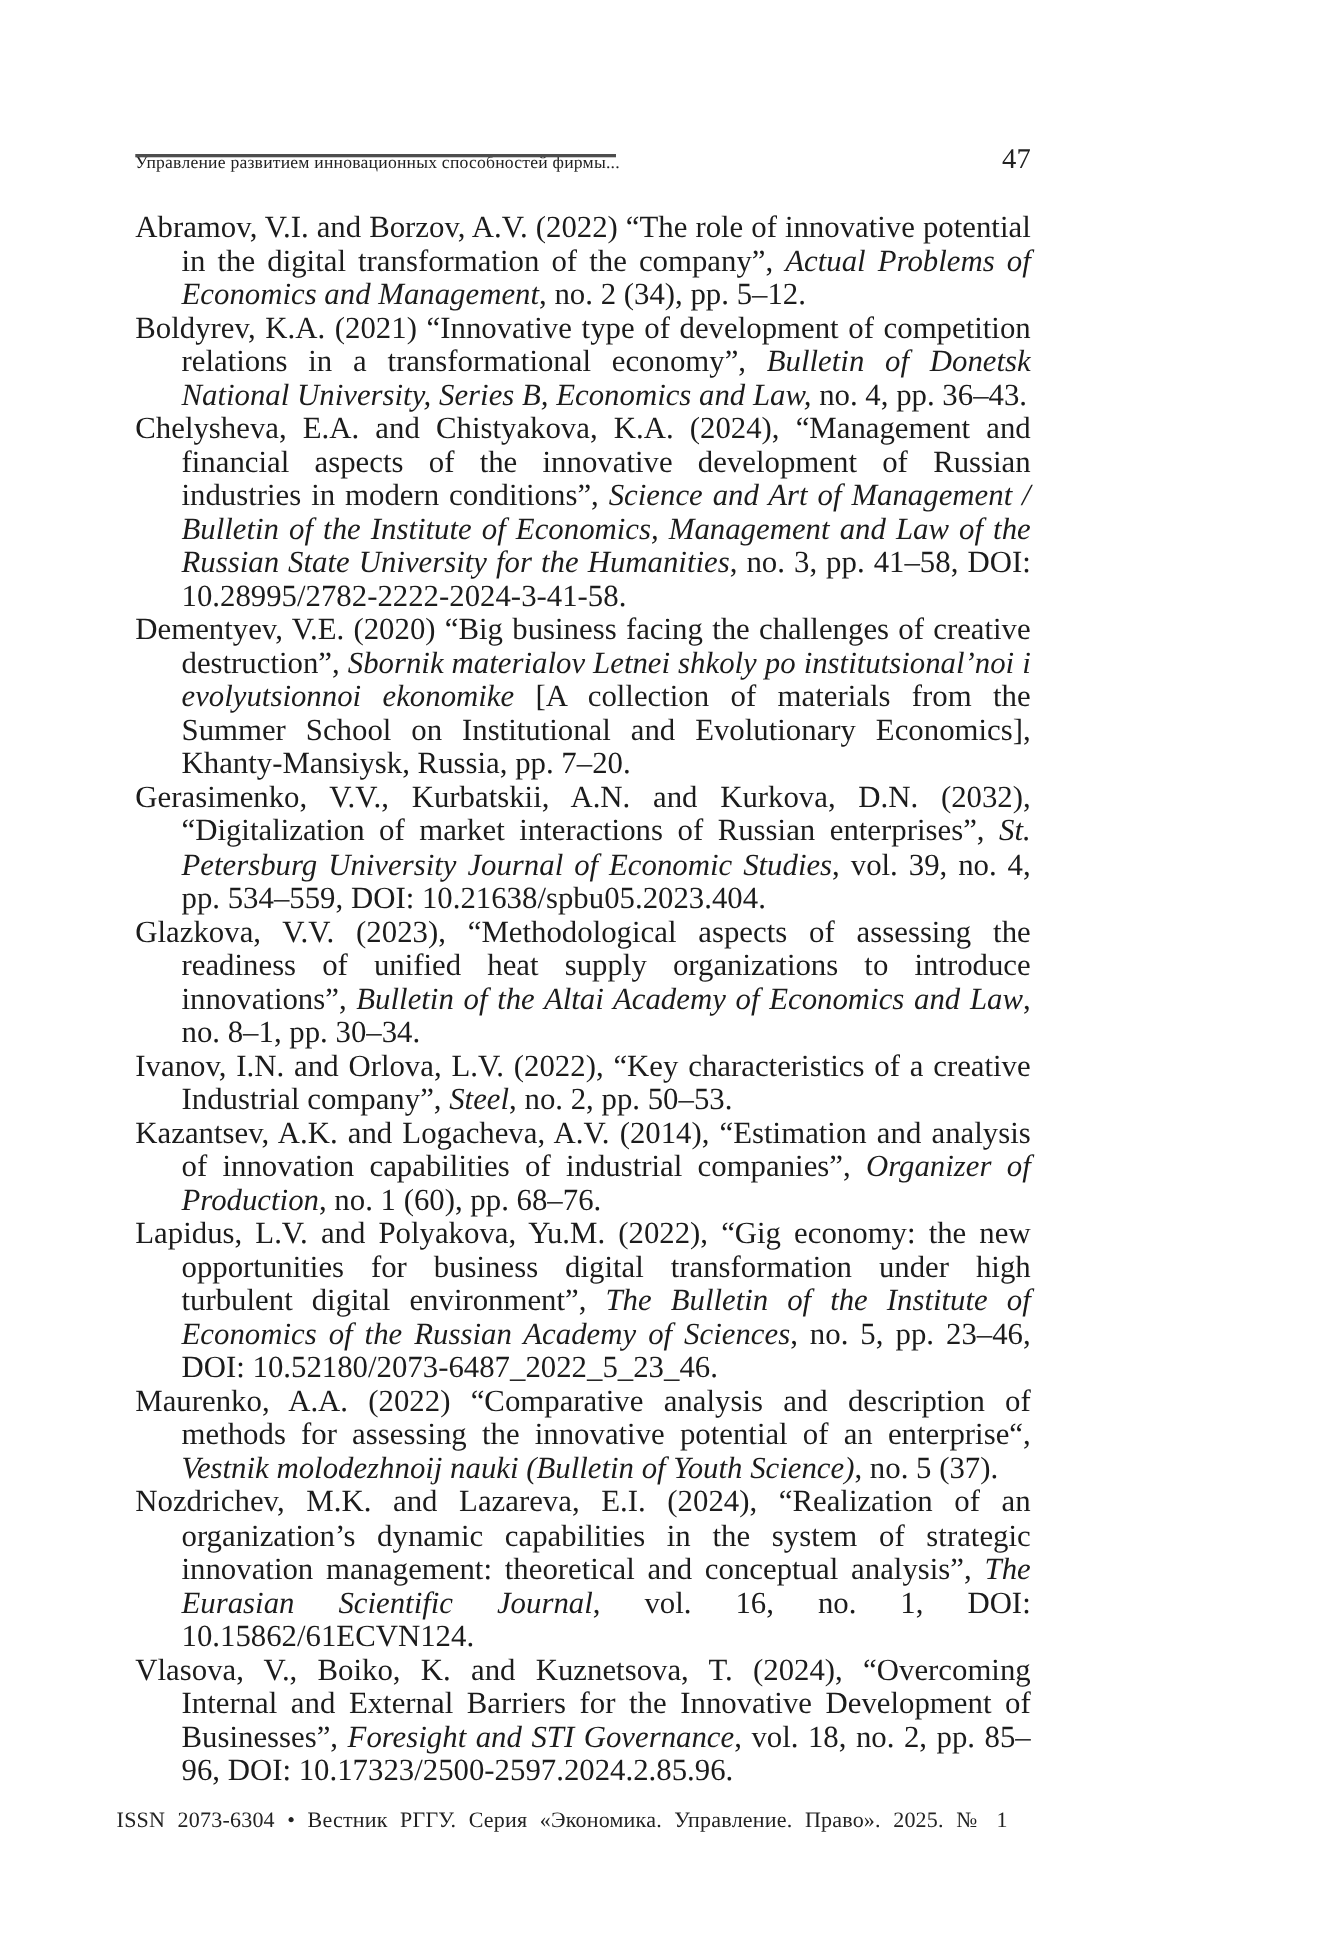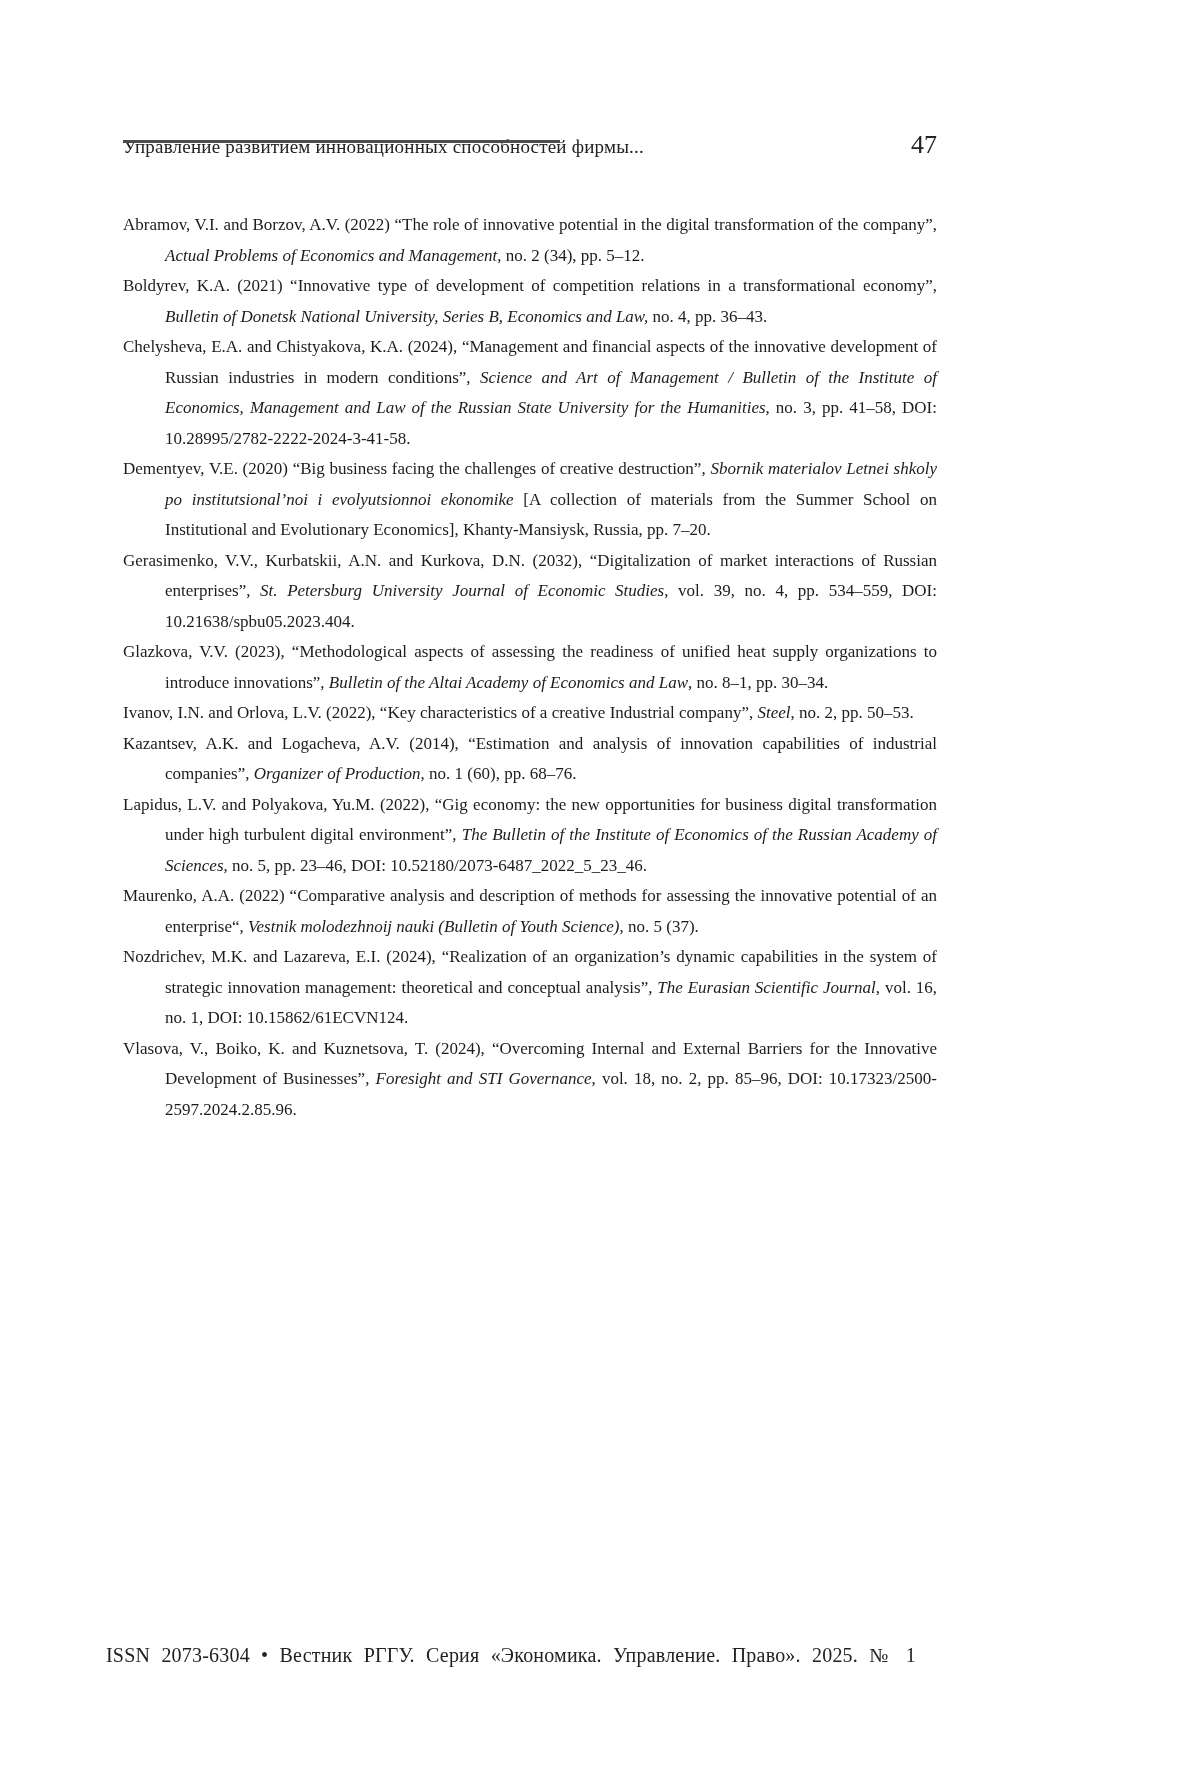--- a/index.html
+++ b/index.html
@@ -15,21 +15,21 @@
   .running-head {
     position: absolute;
     left: 123px;
     top: 86px;
     width: 814px;
     display: flex;
     justify-content: space-between;
     align-items: baseline;
   }
   .running-title {
-    font-size: 19px;
+    font-size: 16px;
     letter-spacing: 0.2px;
     color: #222;
   }
   .page-number {
     font-size: 26px;
     color: #222;
     margin-top: 44px;
   }
   .section-head {
     position: absolute;
@@ -47,23 +47,23 @@
   }
   .section-rule {
     margin-top: 6px;
     width: 437px;
     height: 3px;
     background: #4d4d4d;
   }
   .references {
     position: absolute;
     left: 123px;
-    top: 210px;
+    top: 192px;
     width: 814px;
-    font-size: 17px;
+    font-size: 28px;
     line-height: 30.5px;
     font-family: Liberation Serif, serif;
   }
   .ref {
     margin: 0;
     text-align: justify;
     padding-left: 42px;
     text-indent: -42px;
     color: #1c1c1c;
   }

